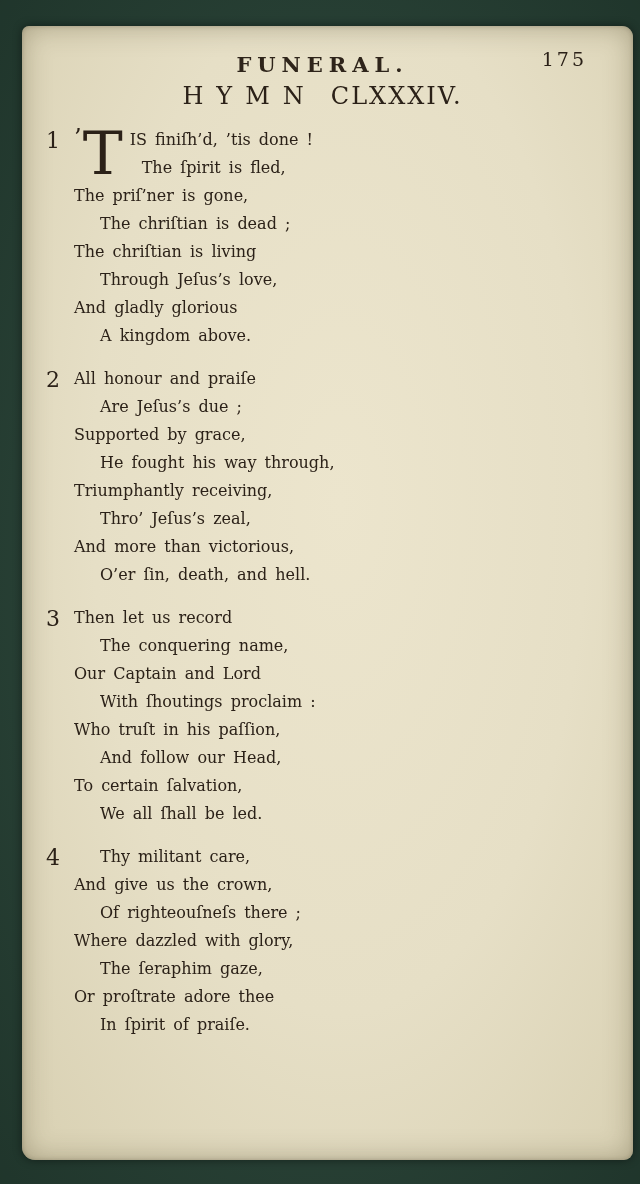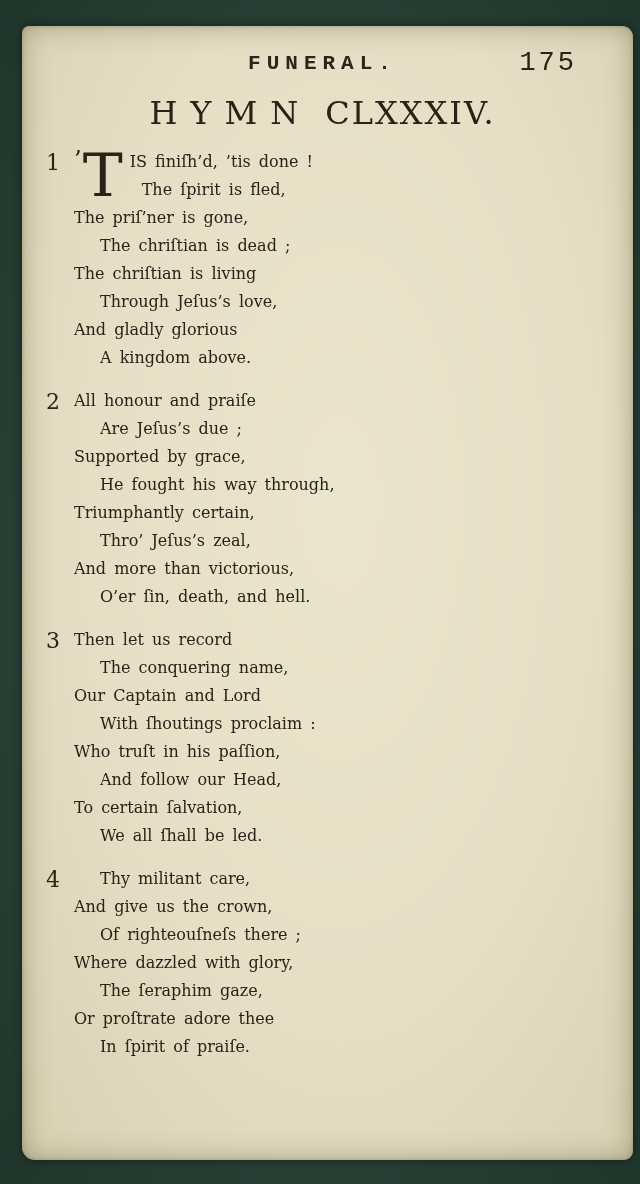--- a/index.html
+++ b/index.html
@@ -35,44 +35,43 @@
     box-shadow:
       inset 0 0 28px rgba(73, 62, 34, 0.35),
       inset 0 0 4px rgba(40, 34, 18, 0.25),
       0 0 10px rgba(0,0,0,0.45);
     padding: 26px 34px 20px 24px;
   }
   
   .page-header {
     position: relative;
     height: 30px;
-    margin-bottom: 12px;
-    font-family: Liberation Mono, monospace;
+    margin-bottom: 0;
   }
   .running-header {
     position: absolute;
     left: 0; right: 0;
     text-align: center;
     font-size: 21px;
     letter-spacing: 6px;
     font-weight: bold;
     color: #2e241a;
   }
   .page-number {
     position: absolute;
-    right: 22px;
+    right: 12px;
     top: -4px;
-    font-size: 27px;
+    font-size: 19px;
     letter-spacing: 3px;
   }
   
   .hymn-title {
     margin: 0 0 16px 0;
     text-align: center;
-    font-size: 32px;
+    font-size: 24px;
     font-weight: normal;
     white-space: nowrap;
   }
   .hymn-word {
     letter-spacing: 13px;
     margin-right: 14px;
   }
   .hymn-number {
     letter-spacing: 2px;
   }
@@ -156,21 +155,21 @@
     </div>
   </section>
 
   <section class="stanza">
     <span class="stanza-number">2</span>
     <div class="stanza-body">
       <div class="line">All honour and praiſe</div>
       <div class="line indent">Are Jeſus’s due ;</div>
       <div class="line">Supported by grace,</div>
       <div class="line indent">He fought his way through,</div>
-      <div class="line">Triumphantly certain,</div>
+      <div class="line">Triumphantly receiving,</div>
       <div class="line indent">Thro’ Jeſus’s zeal,</div>
       <div class="line">And more than victorious,</div>
       <div class="line indent">O’er ſin, death, and hell.</div>
     </div>
   </section>
 
   <section class="stanza">
     <span class="stanza-number">3</span>
     <div class="stanza-body">
       <div class="line">Then let us record</div>

